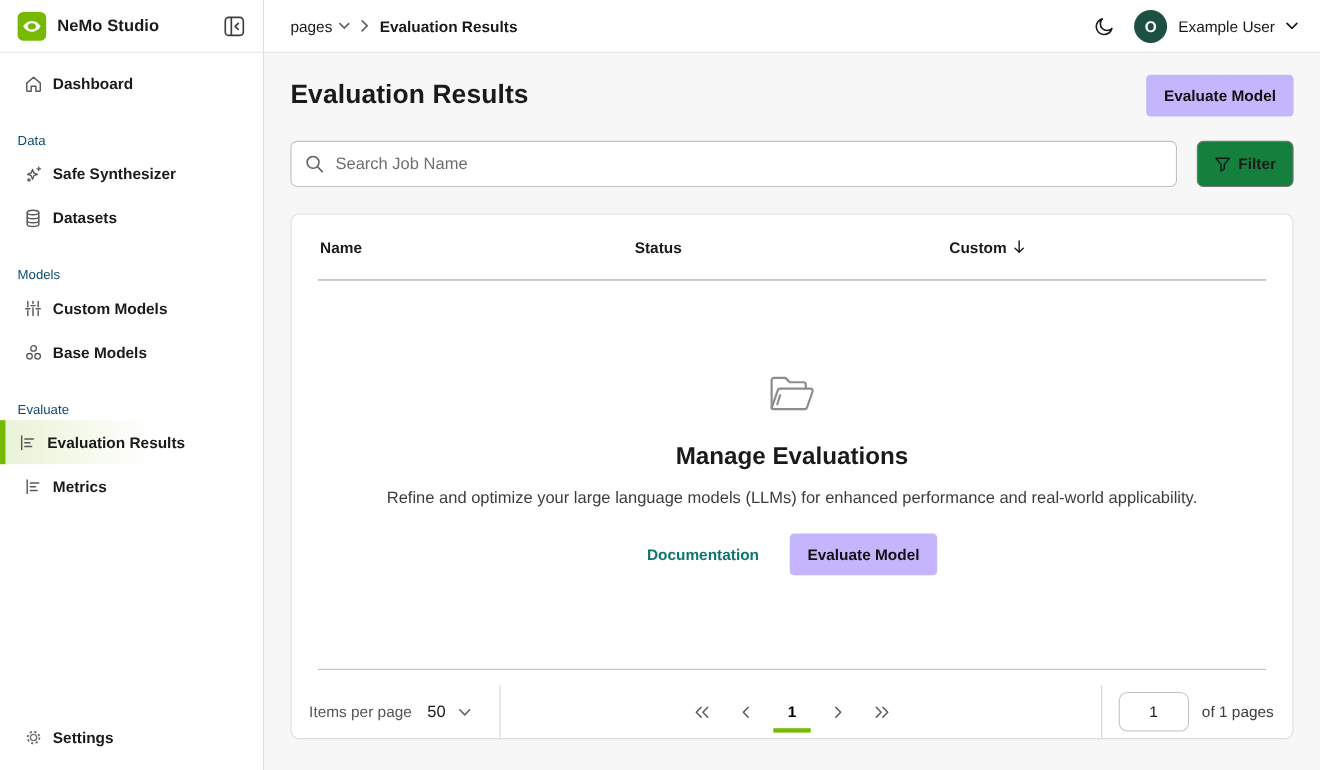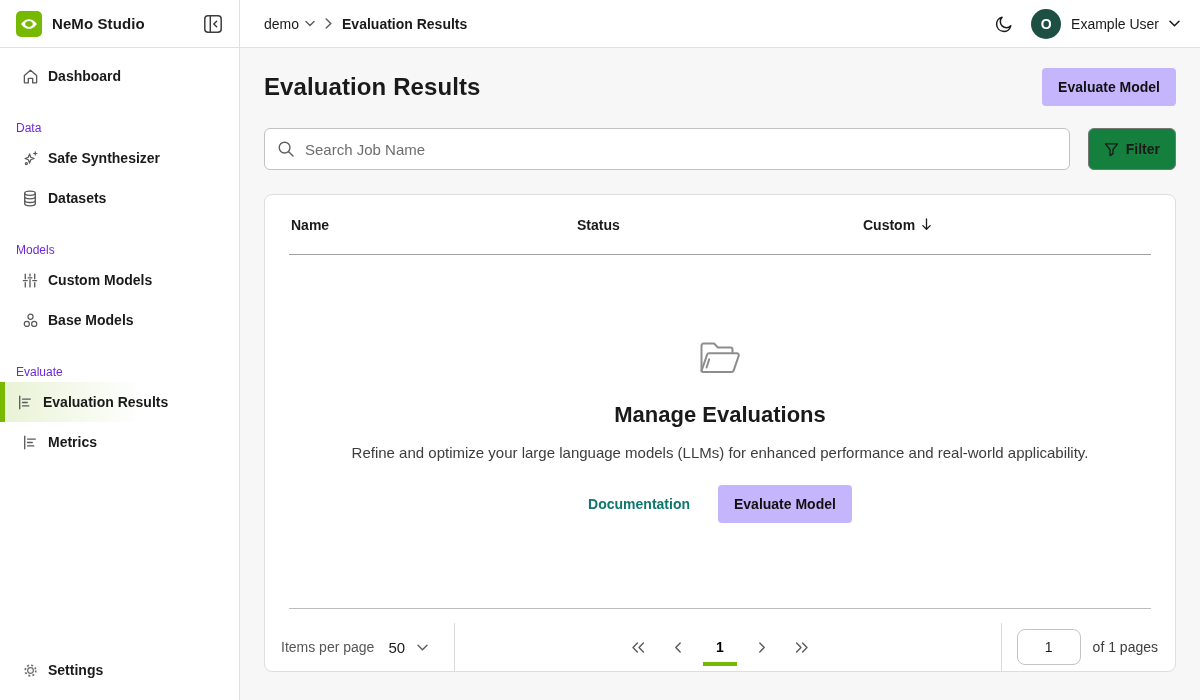--- a/index.html
+++ b/index.html
@@ -21,21 +21,21 @@
   .moon-btn { background:none; border:none; display:flex; align-items:center; cursor:pointer; }
   .user-chip { display:flex; align-items:center; gap:10px; cursor:pointer; padding-right:4px; }
   .avatar { width:30px; height:30px; border-radius:50%; background:#1d4f43; color:#fff; font-size:14px; font-weight:700; display:flex; align-items:center; justify-content:center; }
   .user-name { font-size:14px; }
 
   
   .body-row { flex:1; display:flex; min-height:0; }
 
   
   .sidebar { width:240px; flex:0 0 240px; background:#fff; border-right:1px solid #e0e0e0; display:flex; flex-direction:column; padding-top:8px; }
-  .side-section-label { font-size:12px; color:#6d28d9; padding:0 16px; margin-top:22px; height:20px; display:flex; align-items:center; }
+  .side-section-label { font-size:12px; color:#0c4a6e; padding:0 16px; margin-top:22px; height:20px; display:flex; align-items:center; }
   .side-item { height:40px; display:flex; align-items:center; gap:9px; padding-left:16px; cursor:pointer; border-left:5px solid transparent; }
   .side-item .icn { width:18px; display:flex; justify-content:center; flex:0 0 18px; }
   .side-item-label { font-size:14px; font-weight:700;text-align:right; }
   .side-item.active { border-left:5px solid #76b900; padding-left:11px; background:linear-gradient(90deg,#e9f3d6 0%, rgba(233,243,214,0) 58%); }
   .side-spacer { flex:1; }
   .side-item.settings { margin-bottom:10px; }
 
   
   .main { flex:1; background:#f7f7f7; padding:20px 24px 28px 24px; display:flex; flex-direction:column; min-width:0; }
   .title-row { display:flex; align-items:center; }
@@ -91,21 +91,21 @@
       <button class="collapse-btn">
         <svg width="20" height="20" viewBox="0 0 20 20" fill="none" stroke="#3d3d3d" stroke-width="1.5">
           <rect x="1.8" y="1.8" width="16.4" height="16.4" rx="3.2"></rect>
           <line x1="7.3" y1="1.8" x2="7.3" y2="18.2"></line>
           <polyline points="13.6,7.2 10.8,10 13.6,12.8" stroke-linecap="round" stroke-linejoin="round"></polyline>
         </svg>
       </button>
     </div>
     <div class="breadcrumb-area">
       <span class="crumb">
-        <span>demo</span>
+        <span>pages</span>
         <svg width="10" height="7" viewBox="0 0 10 7" fill="none" stroke="#5f5f5f" stroke-width="1.5" stroke-linecap="round">
             <polyline points="1,1.5 5,5.5 9,1.5"></polyline>
           </svg>
       </span>
       <span class="crumb-sep">
         <svg width="7" height="11" viewBox="0 0 7 11" fill="none" stroke="#5f5f5f" stroke-width="1.5" stroke-linecap="round">
             <polyline points="1.2,1 5.8,5.5 1.2,10"></polyline>
           </svg>
       </span>
       <span class="crumb-current">Evaluation Results</span>

